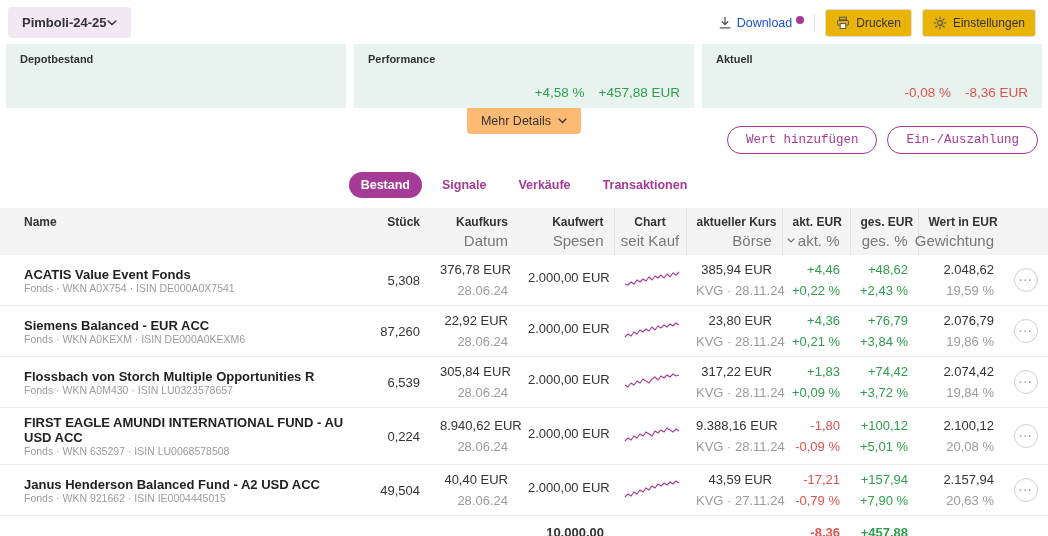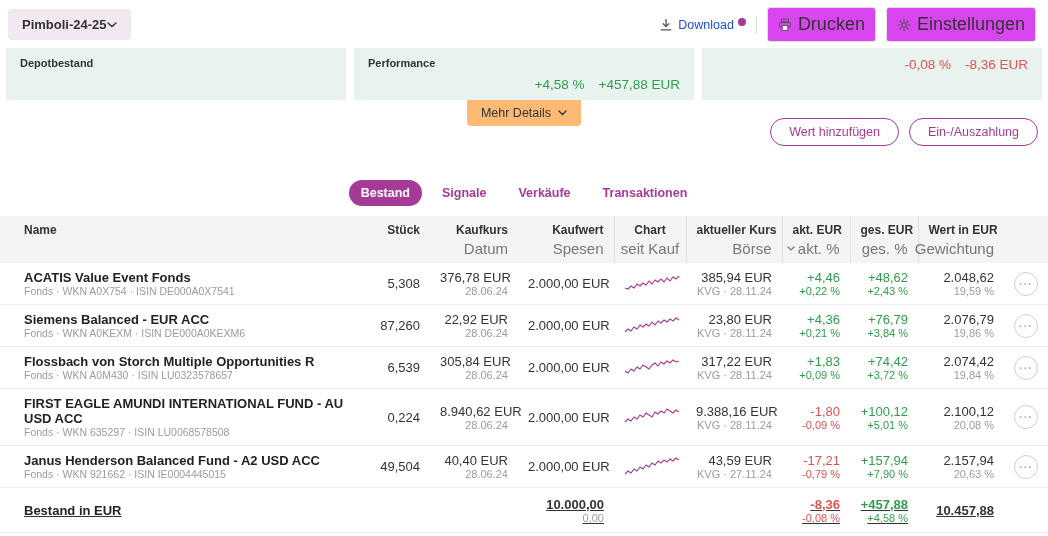--- a/index.html
+++ b/index.html
@@ -21,61 +21,61 @@
   .portfolio-pill{
     display:flex;align-items:center;background:#f2e8f2;border:none;border-radius:4px;
     padding:8px 14px;font-weight:bold;font-size:13px;color:#333;cursor:pointer;
     font-family:"Liberation Sans",sans-serif;
   }
   .topbar-right{display:flex;align-items:center;gap:10px;padding-right:4px;}
   .tool-link{display:flex;align-items:center;gap:5px;color:#1d4ed8;font-size:12.5px;cursor:pointer;background:none;border:none;font-family:"Liberation Sans",sans-serif;}
   .badge{width:8px;height:8px;border-radius:50%;background:var(--accent);display:inline-block;align-self:flex-start;margin-left:-1px;}
   .vsep{width:1px;height:18px;background:#ddd;display:inline-block;}
   .tool-btn{
-    display:flex;align-items:center;gap:6px;border:1px solid #e0e0e0;background:#d946ef;border-radius:3px;
-    padding:6px 10px;font-size:18px;color:#333;cursor:pointer;font-family:"Liberation Sans",sans-serif;
+    display:flex;align-items:center;gap:6px;border:1px solid #e0e0e0;background:#eab308;border-radius:3px;
+    padding:6px 10px;font-size:12px;color:#333;cursor:pointer;font-family:"Liberation Sans",sans-serif;
   }
   .icon{color:#555;display:inline-flex;}
   
   .summary-strip{display:flex;gap:8px;padding:0 6px;}
-  .summary-card{flex:1;background:var(--summary-bg);padding:9px 14px 8px 14px;height:52px;display:flex;flex-direction:column;justify-content:space-between;}
+  .summary-card{flex:1;background:var(--summary-bg);padding:9px 14px 8px 14px;height:64px;display:flex;flex-direction:column;justify-content:space-between;}
   .card-label{font-size:11px;font-weight:bold;color:#333;}
   .card-values{display:flex;justify-content:flex-end;gap:14px;font-size:13.5px;}
   .pos{color:var(--positive);}
   .neg{color:var(--negative);}
   
   .mid-zone{position:relative;height:62px;}
   .details-row{display:flex;justify-content:center;}
   .mehr-btn{display:flex;align-items:center;gap:7px;background:#fdba74;border:none;border-radius:0 0 4px 4px;
     padding:6px 14px;font-size:12.5px;color:#333;cursor:pointer;font-family:"Liberation Sans",sans-serif;}
   .actions-row{position:absolute;right:10px;top:18px;display:flex;gap:10px;}
   .pill-outline{background:#fff;border:1px solid var(--accent);color:var(--accent);border-radius:15px;
-    padding:6px 18px;font-size:12.5px;cursor:pointer;font-family:Liberation Sans, sans-serif;}
+    padding:6px 18px;font-size:12.5px;cursor:pointer;font-family:Liberation Mono, monospace;}
   
-  .tabs{display:flex;justify-content:center;align-items:center;gap:8px;margin:18px 0 10px 0;}
+  .tabs{display:flex;justify-content:center;align-items:center;gap:8px;margin:2px 0 10px 0;}
   .tab{background:none;border:none;color:var(--accent);font-size:12.5px;font-weight:bold;padding:6px 12px;
     border-radius:15px;cursor:pointer;font-family:"Liberation Sans",sans-serif;}
   .tab.active{background:var(--accent);color:#fff;}
   
   table{width:1048px;border-collapse:collapse;table-layout:fixed;}
   thead tr{background:#f4f4f4;}
   th{padding:7px 10px 6px 10px;vertical-align:top;text-align:right;font-weight:normal;}
   th.th-name{text-align:left;padding-left:24px;}
   th.center{text-align:center;}
   th.sep{border-left:1px solid #e3e3e3;}
   .h-main{font-size:12px;font-weight:bold;color:#333;white-space:nowrap;}
   .h-sub{font-size:15px;color:#777;margin-top:3px;white-space:nowrap;display:flex;justify-content:flex-end;align-items:center;gap:3px;}
   th.center .h-sub{justify-content:center;}
   td{padding:7px 10px;vertical-align:middle;border-bottom:1px solid var(--line);}
   td.col-name{padding-left:24px;}
   td.num{text-align:right;}
   .fund-name{font-size:13px;font-weight:bold;color:#222;cursor:pointer;}
   .fund-sub{font-size:10.5px;color:#9b9b9b;}
   .main{font-size:13px;color:#333;white-space:nowrap;}
-  .sub{font-size:11px;color:#9b9b9b;margin-top:0;white-space:nowrap;}
+  .sub{font-size:13px;color:#9b9b9b;margin-top:6px;white-space:nowrap;}
   .main.pos,.sub.pos{color:var(--positive);}
   .main.neg,.sub.neg{color:var(--negative);}
   .bold{font-weight:bold;}
   td.chart-cell{text-align:center;}
   .spark{display:inline-block;vertical-align:middle;}
   .spark polyline{stroke:var(--accent);stroke-width:1.1;fill:none;}
   td.menu-cell{text-align:center;padding-right:12px;}
   .more-btn{width:24px;height:24px;border-radius:50%;border:1px solid #cfcfcf;background:#fff;color:#aaa;
     cursor:pointer;line-height:20px;font-size:11px;padding:0;font-family:"Liberation Sans",sans-serif;}
   .more-btn::before{content:"\00B7\00B7\00B7";letter-spacing:1px;font-weight:bold;}
@@ -134,20 +134,21 @@
     <div class="card-label">Depotbestand</div>
   </div>
   <div class="summary-card">
     <div class="card-label">Performance</div>
     <div class="card-values">
       <span class="pos">+4,58 %</span>
       <span class="pos">+457,88 EUR</span>
     </div>
   </div>
   <div class="summary-card">
+    <div class="card-label">Aktuell</div>
     <div class="card-values">
       <span class="neg">-0,08 %</span>
       <span class="neg">-8,36 EUR</span>
     </div>
   </div>
 </div>
 
 <div class="mid-zone">
   <div class="details-row">
     <button class="mehr-btn">

